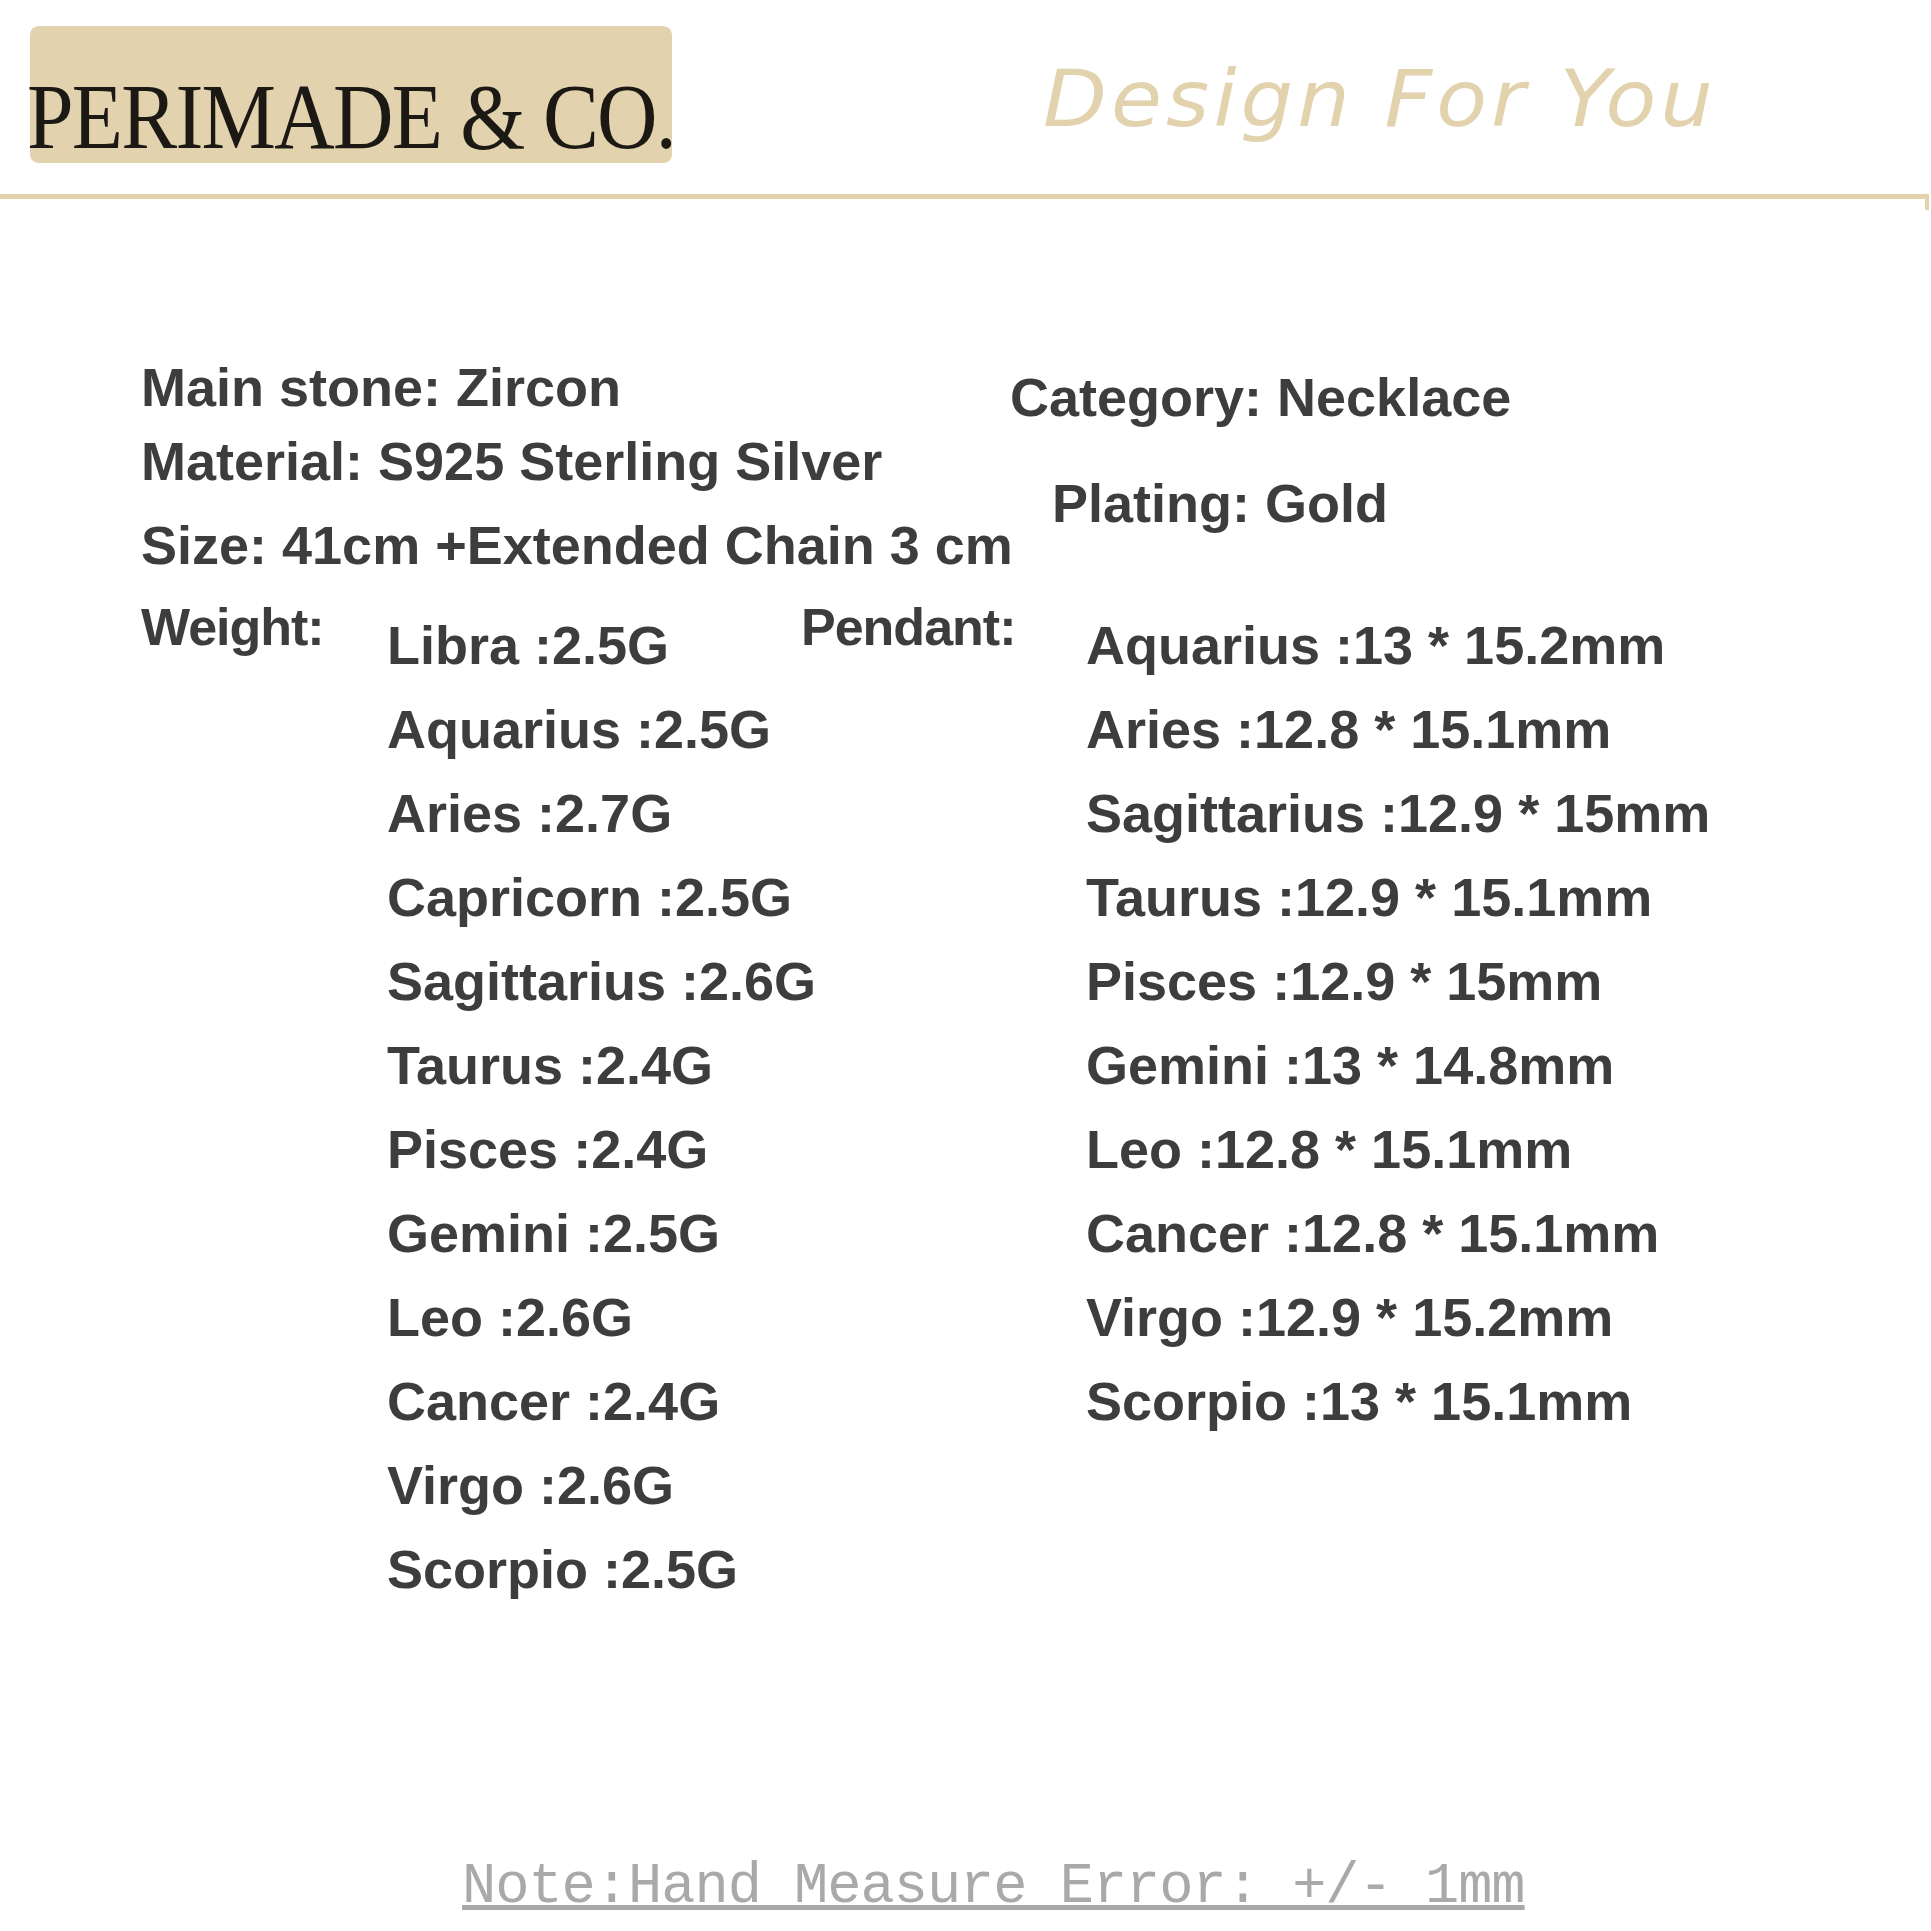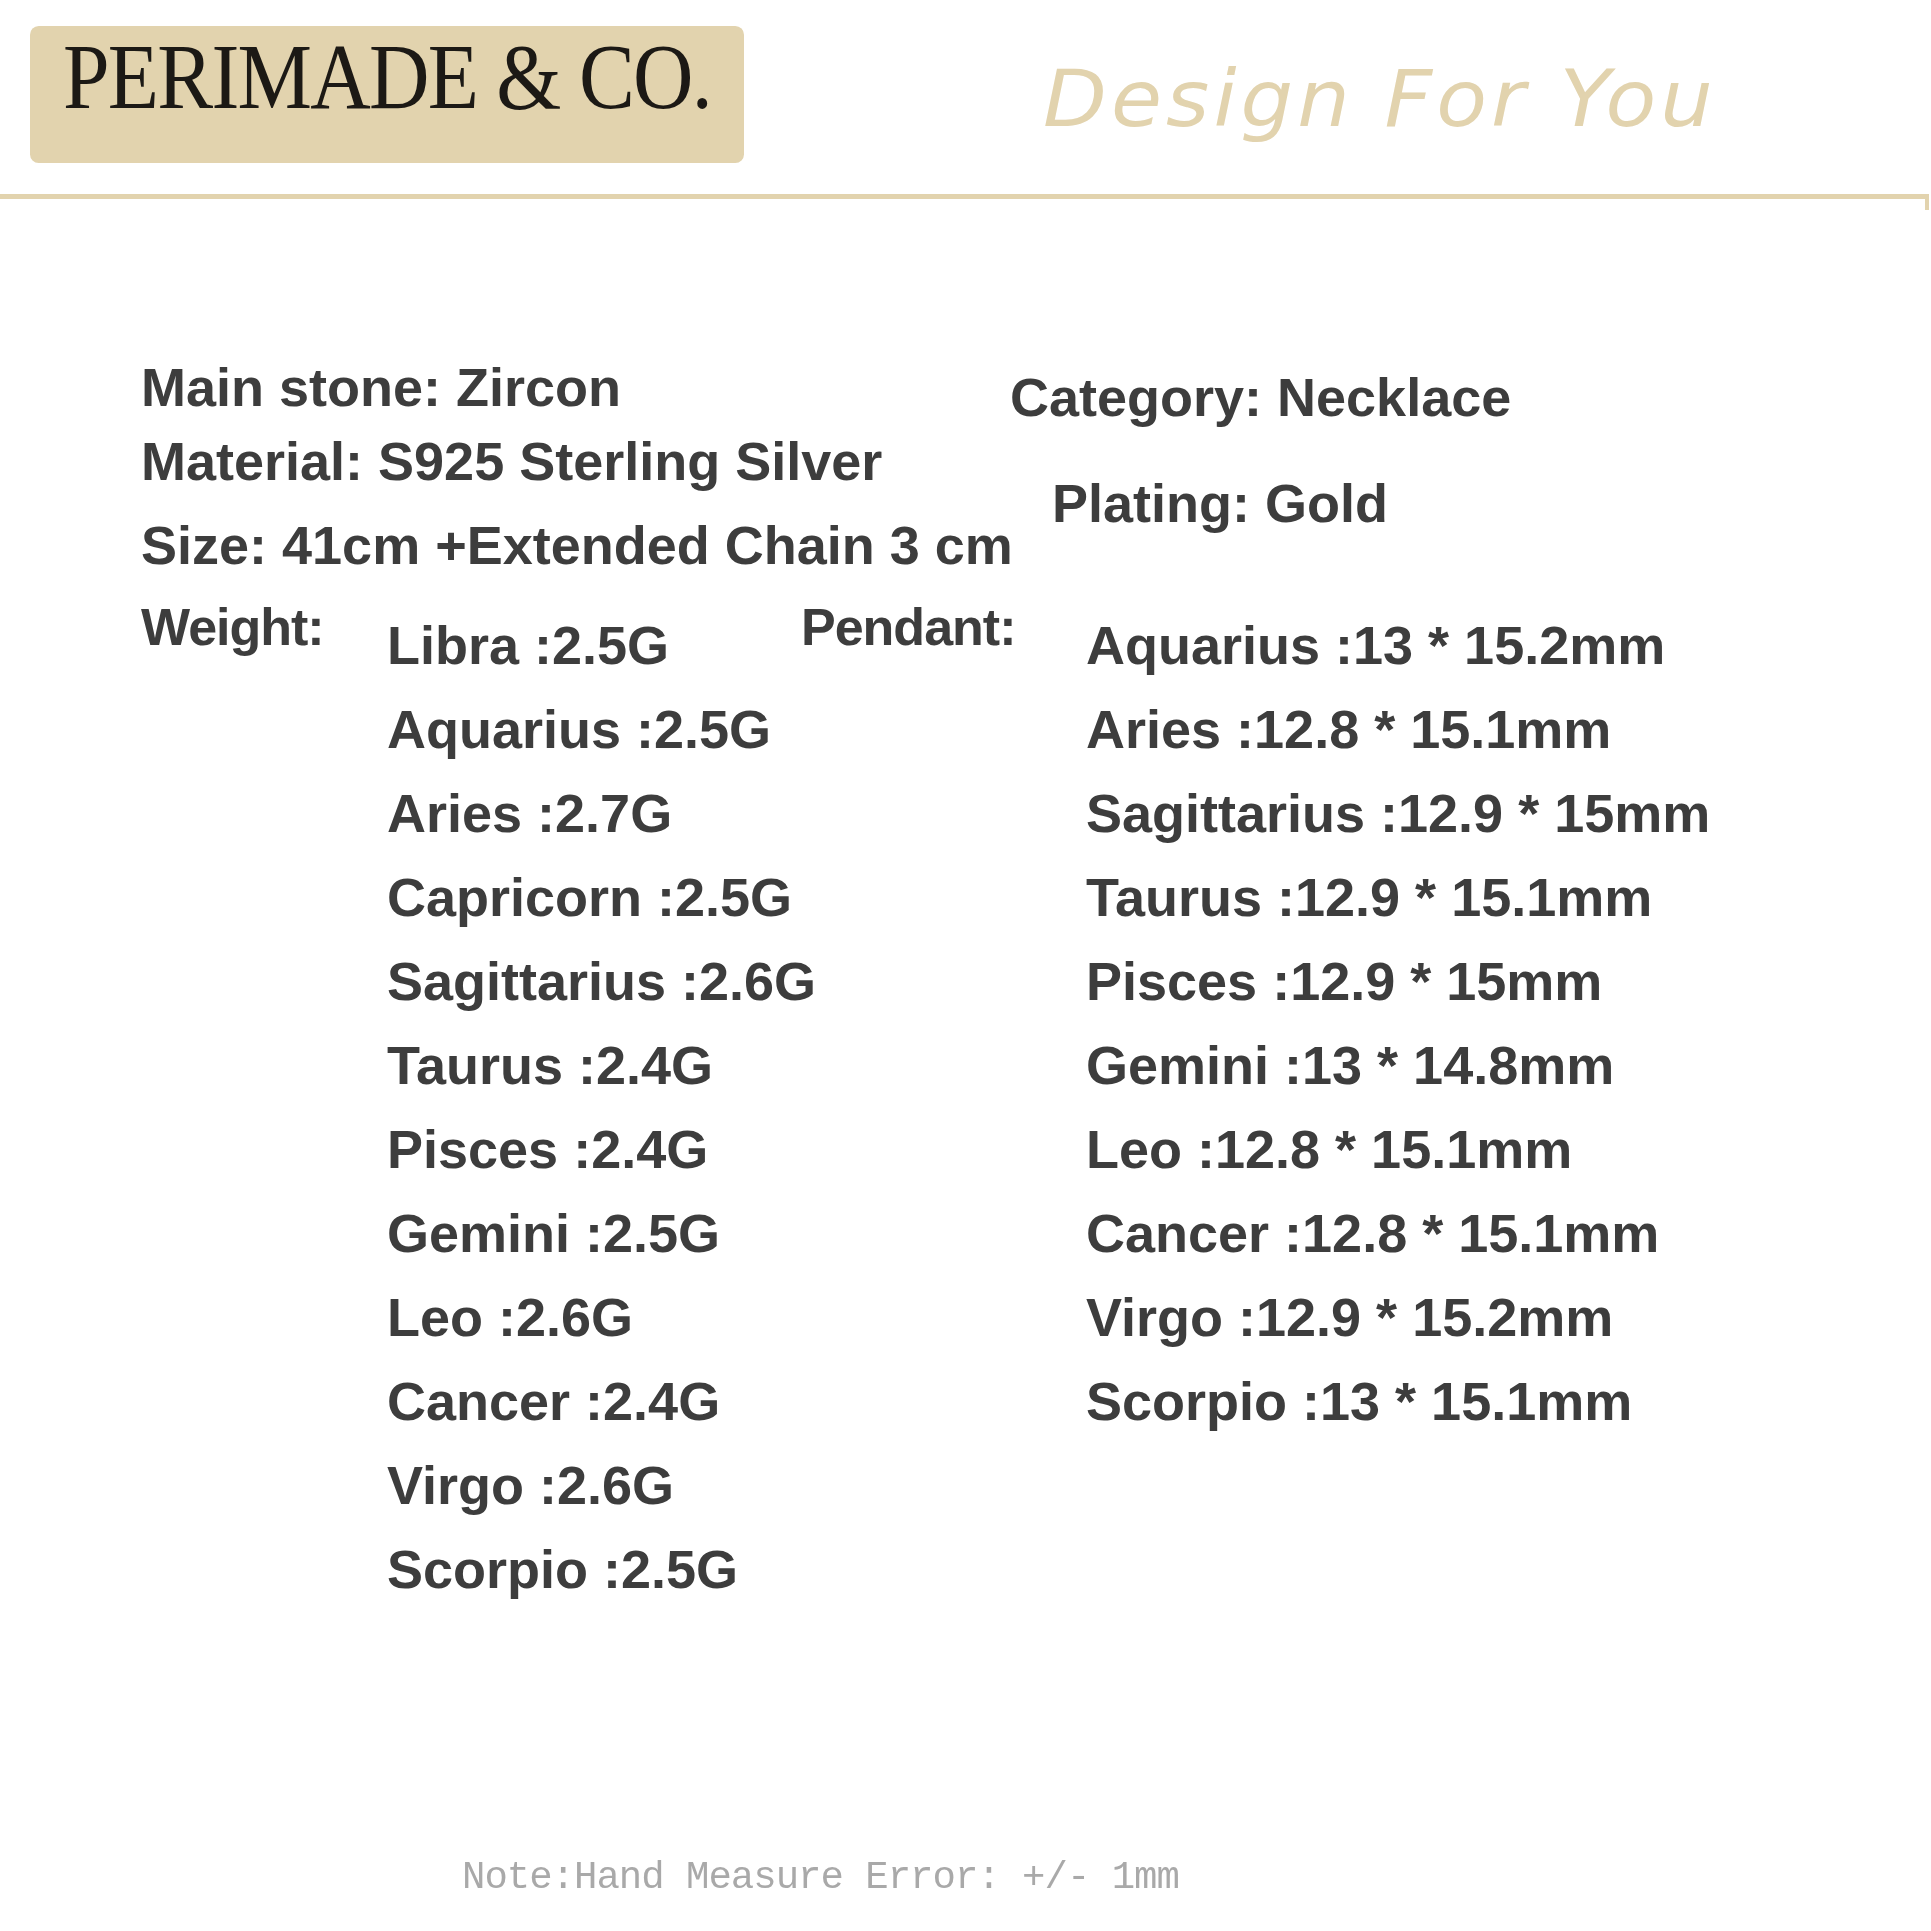--- a/index.html
+++ b/index.html
@@ -11,26 +11,26 @@
       width: 1931px;
       height: 1931px;
       position: relative;
       overflow: hidden;
       font-family: "Liberation Sans", sans-serif;
     }
     .logo-box {
       position: absolute;
       left: 30px;
       top: 26px;
-      width: 714px;
+      width: 642px;
       height: 137px;
       background: #e2d3ae;
       border-radius: 8.7px;
       display: flex;
-      align-items: flex-start;
+      align-items: flex-end;
       justify-content: center;
     }
     .logo-text {
       font-family: "Liberation Serif", "DejaVu Serif", serif;
       font-size: 93px;
       color: #1c1915;
       letter-spacing: -1.9px;
       transform: scaleX(0.9);
       white-space: nowrap;
       line-height: 1;
@@ -89,25 +89,26 @@
       color: #3d3d3d;
       white-space: nowrap;
       height: 84px;
       line-height: 1;
     }
     .note {
       position: absolute;
       left: 462px;
       top: 1859px;
       font-family: "Liberation Mono", "DejaVu Sans Mono", monospace;
-      font-size: 39px;
+      font-size: 57px;
       color: #a9a9a9;
       white-space: nowrap;
       line-height: 1;
       letter-spacing: -1px;
+      text-decoration: underline;
     }
   </style>
 </head>
 <body>
 
 <div class="logo-box">
   <span class="logo-text">PERIMADE &amp; CO.</span>
 </div>
 <div class="tagline">Design For You</div>
 <div class="header-rule"></div>

